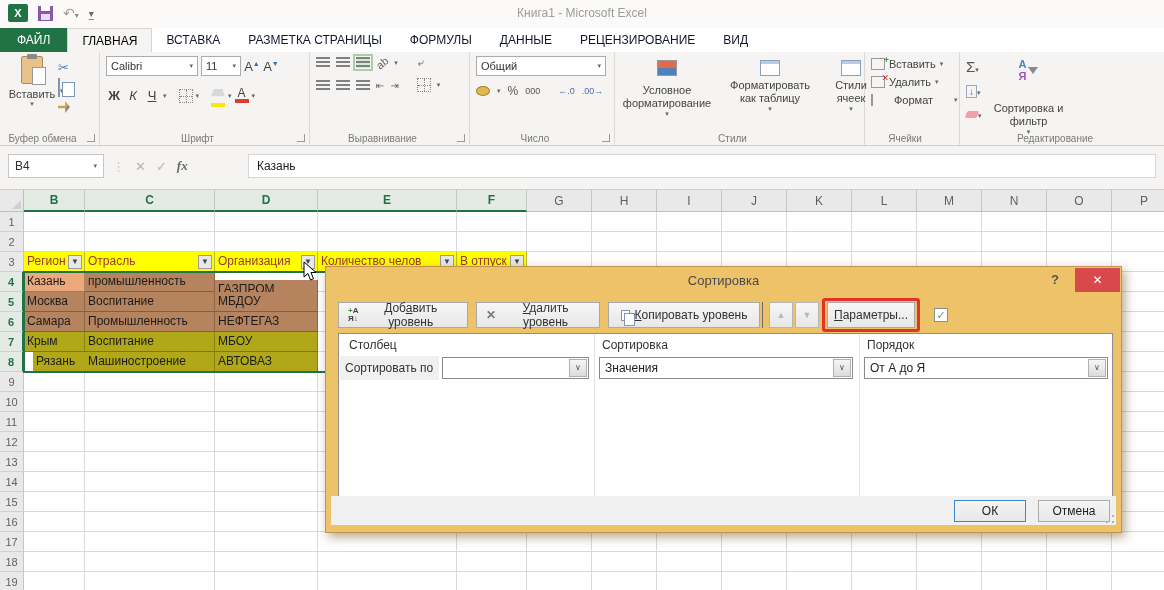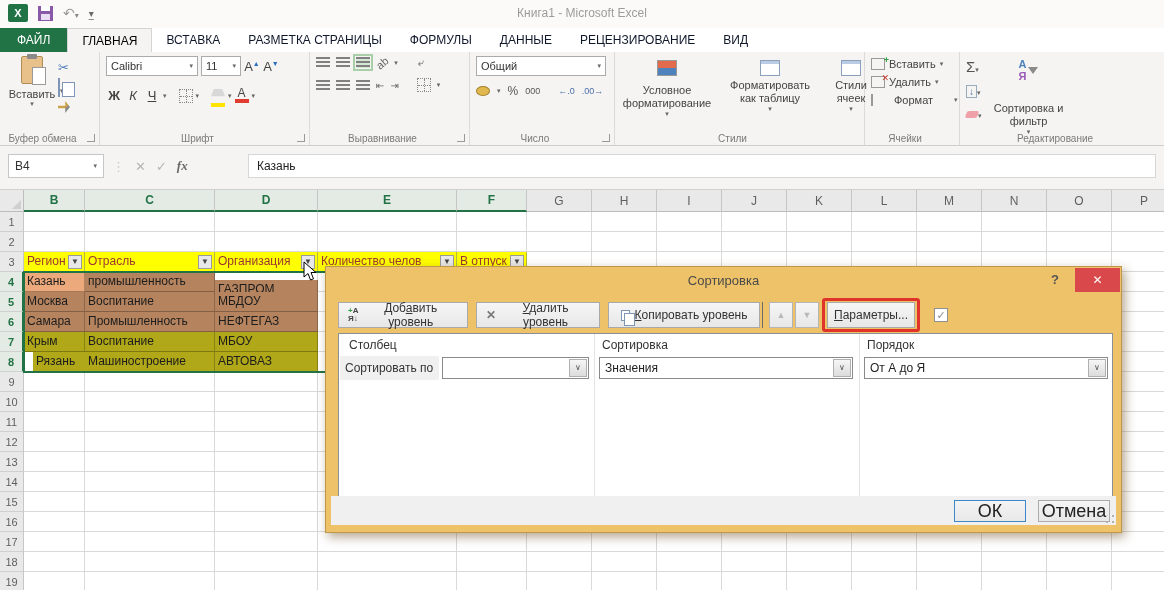--- a/index.html
+++ b/index.html
@@ -142,21 +142,21 @@
   .prow-label { position:absolute; left:1px; top:22px; width:99px; height:24px; background:#f0f0f0;
     font-size:12px; color:#333; line-height:24px; padding-left:5px; }
   .pcombo { position:absolute; top:23px; height:22px; background:#fff; border:1px solid #8a8a8a;
     font-size:12px; color:#222; line-height:20px; padding-left:5px; }
   .pcombo .arrow { position:absolute; right:1px; top:1px; bottom:1px; width:18px;
     background:linear-gradient(#f6f6f6,#dcdcdc); border:1px solid #b0b0b0;
     font-size:8px; color:#555; display:flex; align-items:center; justify-content:center; }
 
   #dlg-footer { position:absolute; left:5px; right:5px; bottom:7px; height:29px; background:#f0f0f0; }
   .fbtn { position:absolute; top:4px; width:72px; height:22px; background:linear-gradient(#f4f4f4,#e8e8e8);
-    font-size:18px; color:#222; display:flex; align-items:center; justify-content:center; }
+    font-size:12px; color:#222; display:flex; align-items:center; justify-content:center; }
   #ok-btn { right:90px; border:1px solid #3c88c8; }
   #cancel-btn { right:6px; border:1px solid #ababab; }
   .grip { position:absolute; right:1px; bottom:1px; width:10px; height:10px;
     background:
      radial-gradient(circle at 8px 2px,#b0b0b0 1px,transparent 1.5px),
      radial-gradient(circle at 8px 8px,#b0b0b0 1px,transparent 1.5px),
      radial-gradient(circle at 2px 8px,#b0b0b0 1px,transparent 1.5px); }
 
   #cursor { left:303px; top:261px; z-index:50; pointer-events:none; }
 </style>

